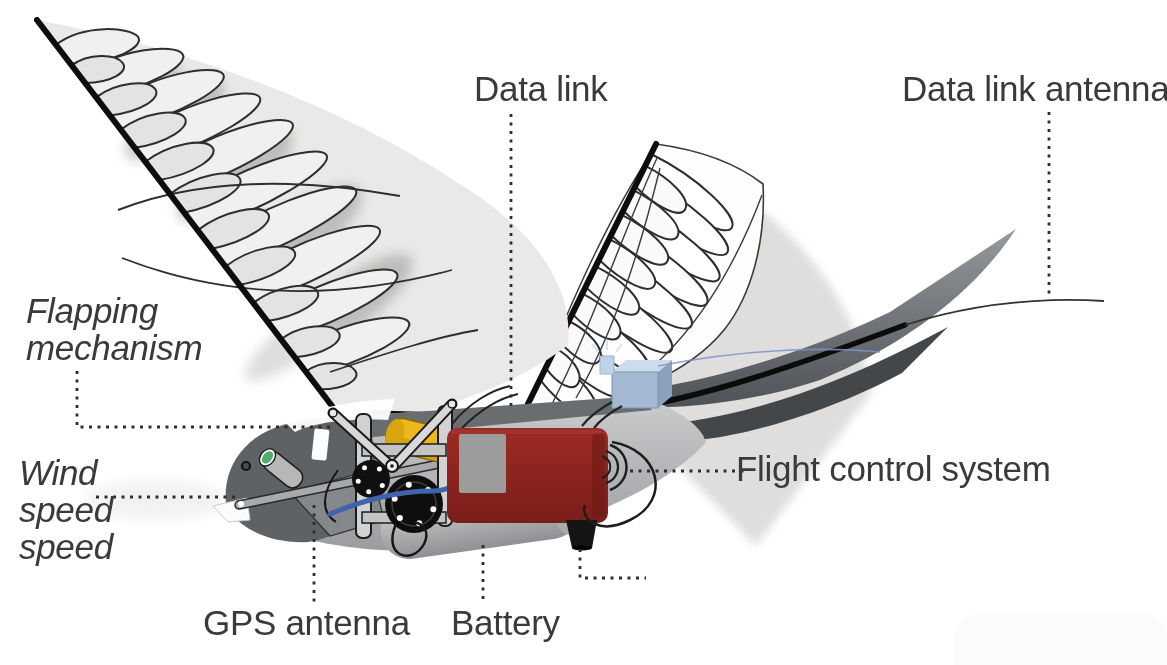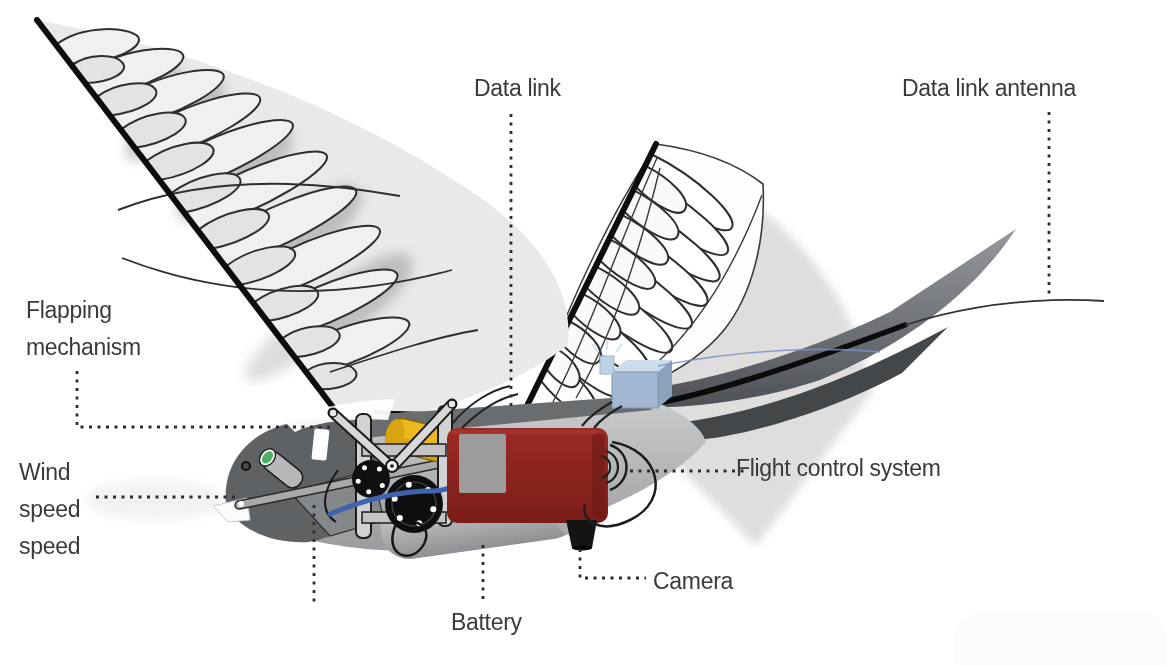--- a/index.html
+++ b/index.html
@@ -1,21 +1,21 @@
 <!DOCTYPE html>
 <html><head>
 <meta charset="utf-8">
 <style>
   html,body{margin:0;padding:0;background:#fff;}
   .canvas{position:relative;width:1167px;height:665px;background:#ffffff;overflow:hidden;
           font-family:"Liberation Sans",sans-serif;}
   .canvas svg{position:absolute;left:0;top:0;}
-  .lbl{position:absolute;color:#3a3a3d;font-size:23px;line-height:37px;letter-spacing:-0.3px;
+  .lbl{position:absolute;color:#3a3a3d;font-size:35px;line-height:37px;letter-spacing:-0.3px;
        white-space:nowrap;}
-  .lbl.wrap{white-space:normal;}
+  .lbl.wrap{white-space:normal;font-style:italic;}
   #lbl-flapping{left:26px;top:292px;width:170px;}
   #lbl-wind{left:19px;top:454px;width:100px;}
   #lbl-gps{left:203px;top:604px;}
   #lbl-battery{left:451px;top:604px;}
   #lbl-camera{left:653px;top:563px;}
   #lbl-datalink{left:474px;top:70px;}
   #lbl-dlantenna{left:878px;top:70px;margin-left:24px;}
   #lbl-fcs{left:736px;top:450px;}
   .corner-blob{position:absolute;right:0;bottom:0;width:212px;height:52px;background:#fbfbfb;
                border-radius:26px 26px 0 0;}
@@ -260,17 +260,17 @@
     <path d="M 630 471 L 748 471"></path>
   </g>
 </svg>
 
 <div class="corner-blob"></div>
 
 <div class="lbl" id="lbl-datalink">Data link</div>
 <div class="lbl" id="lbl-dlantenna">Data link antenna</div>
 <div class="lbl wrap" id="lbl-flapping">Flapping mechanism</div>
 <div class="lbl wrap" id="lbl-wind">Wind speed speed</div>
+<div class="lbl" id="lbl-gps">GPS antenna</div>
 <div class="lbl" id="lbl-battery">Battery</div>
-<div class="lbl" id="lbl-camera">Camera</div>
 <div class="lbl" id="lbl-fcs">Flight control system</div>
 
 </div>
 
 </body></html>

